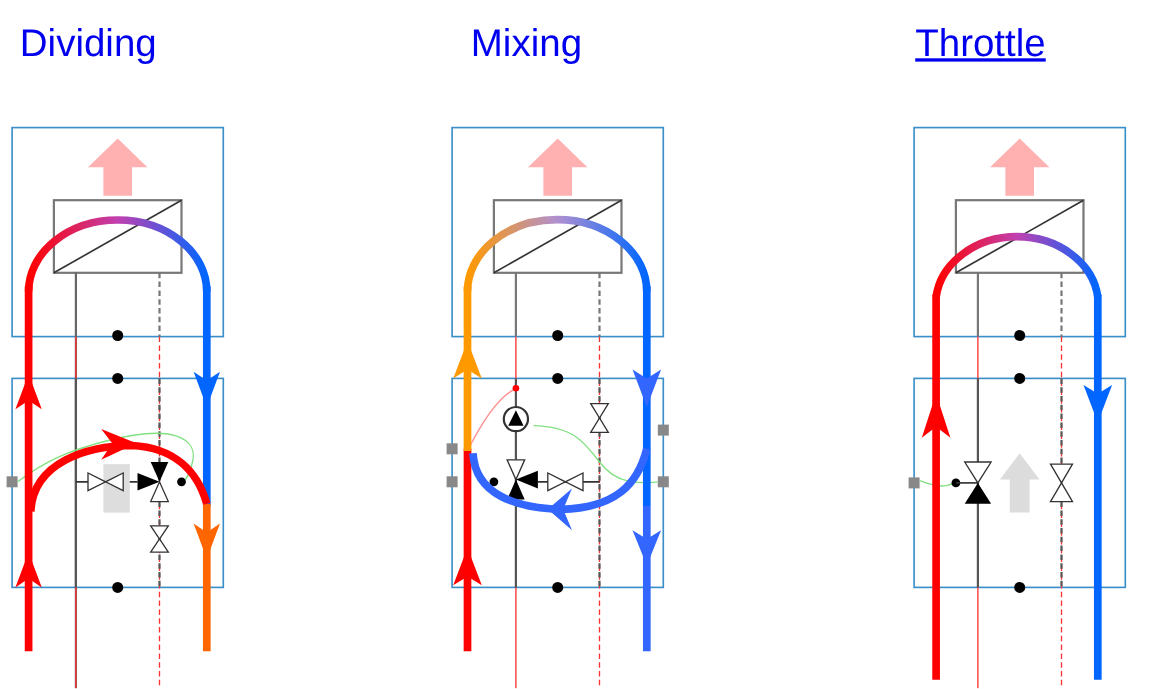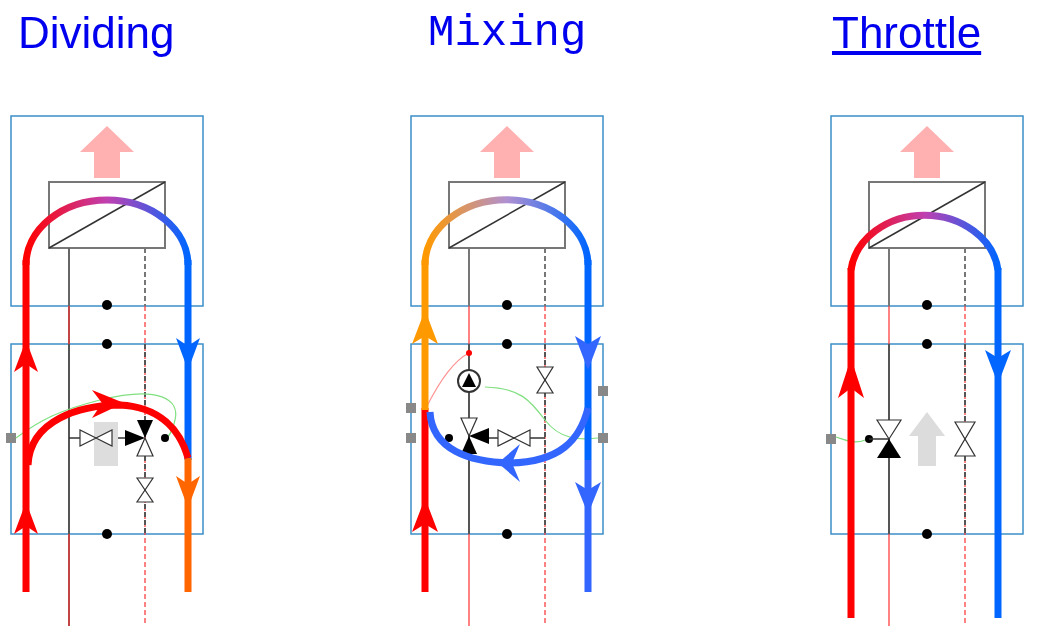--- a/index.html
+++ b/index.html
@@ -1,24 +1,24 @@
 <!DOCTYPE html>
 <html><head>
 <meta charset="utf-8">
 <style>
   html, body { margin:0; padding:0; background:#ffffff; }
   body { width:1046px; height:626px; position:relative; overflow:hidden; font-family:"Liberation Sans", sans-serif; }
-  .title { position:absolute; top:8px; font-size:44px; color:#0000ee; font-family:"Liberation Sans", sans-serif; }
+  .title { position:absolute; top:20px; font-size:35px; color:#0000ee; font-family:"Liberation Sans", sans-serif; }
   svg { position:absolute; left:0; top:0; }
 </style>
 </head>
 <body>
 
 <div class="title" style="left:18px;">Dividing</div>
-<div class="title" style="left:428px;font-family:Liberation Mono, monospace;">Mixing</div>
+<div class="title" style="left:428px;">Mixing</div>
 <div class="title" style="left:832px;text-decoration:underline;">Throttle</div>
 
 <svg width="1046" height="626" viewBox="0 0 1046 626">
   <defs>
     <linearGradient id="gArc" x1="0" x2="1" y1="0" y2="0">
       <stop offset="0" stop-color="#ff0000"></stop>
       <stop offset="0.5" stop-color="#c040b0"></stop>
       <stop offset="1" stop-color="#0066ff"></stop>
     </linearGradient>
     <linearGradient id="gArcMix" x1="0" x2="1" y1="0" y2="0">

